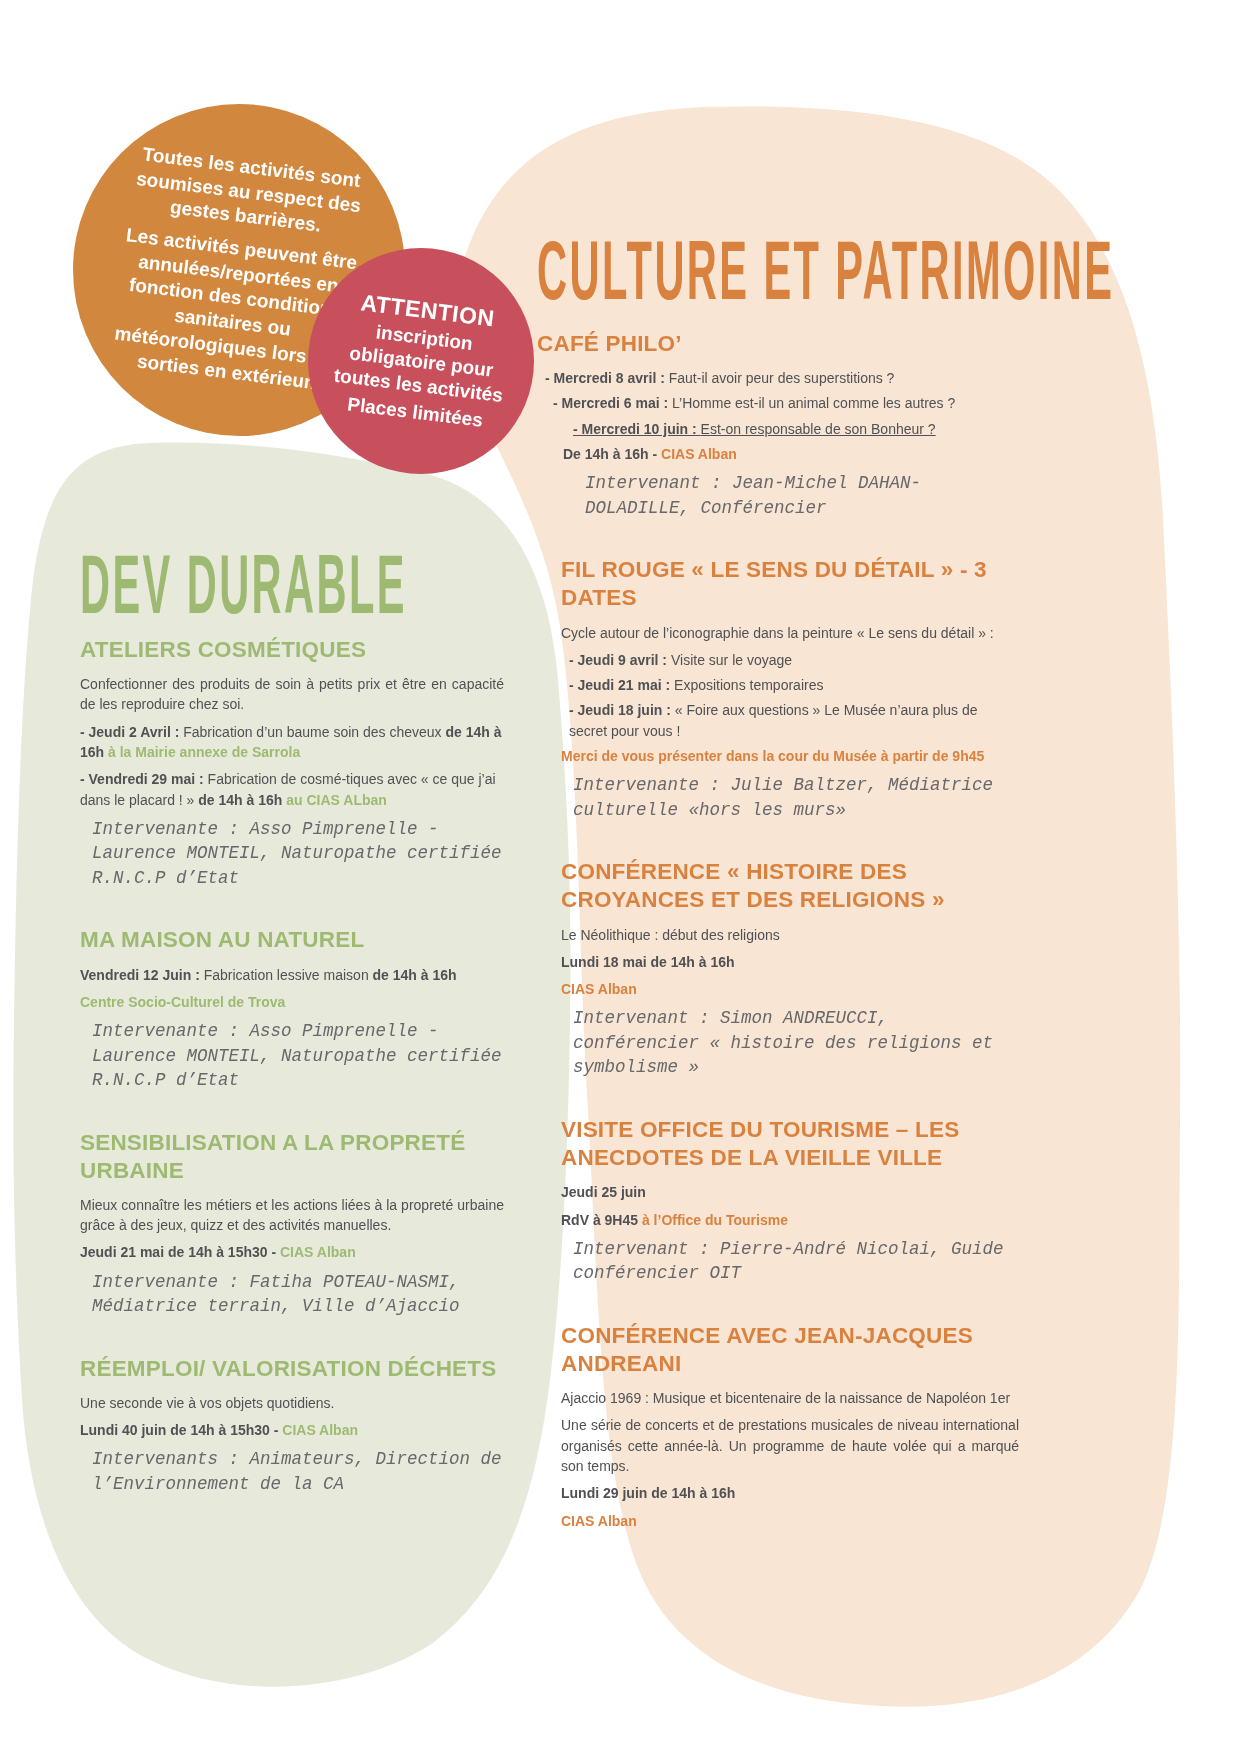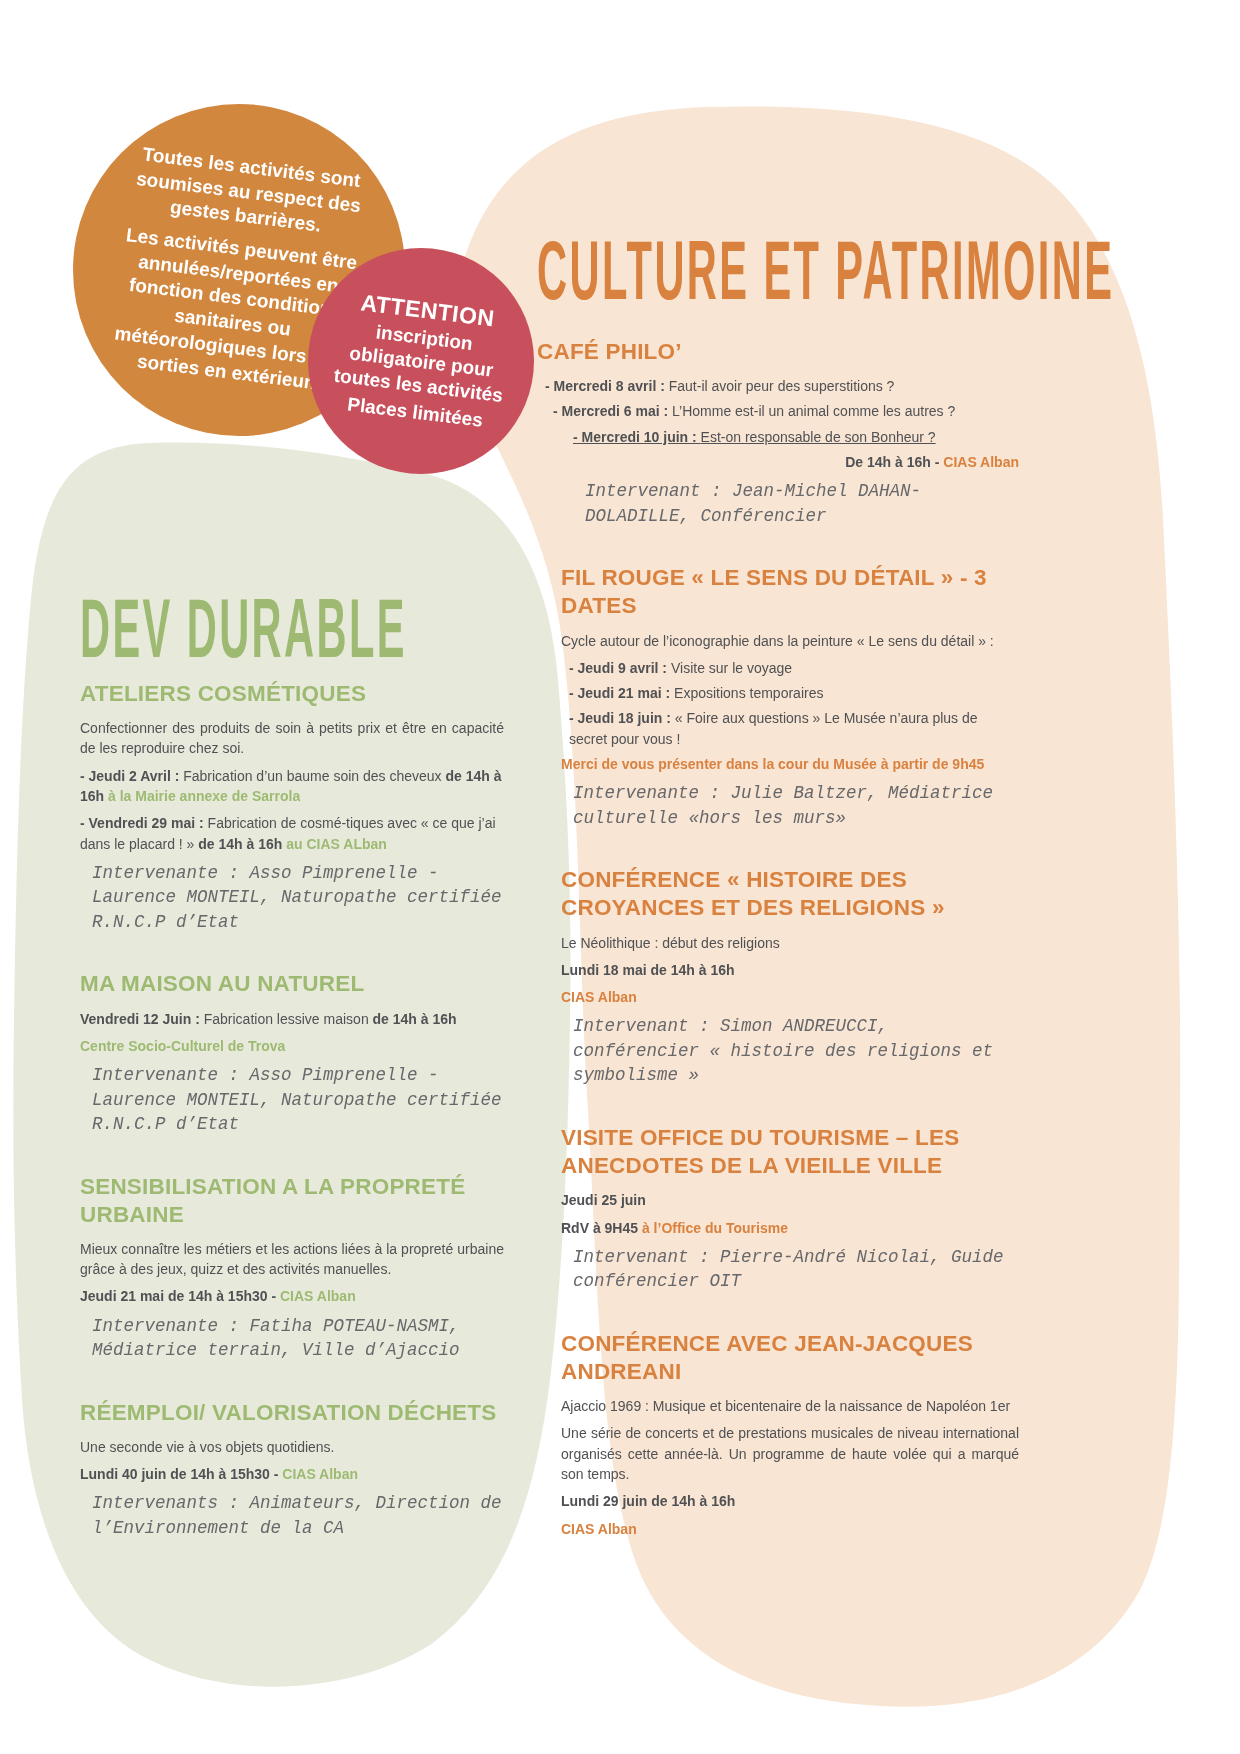--- a/index.html
+++ b/index.html
@@ -24,36 +24,36 @@
   .badge-red .ttl{font-size:23px;font-weight:700;letter-spacing:.5px;margin-bottom:2px;}
   .badge-red p{font-size:19px;line-height:1.25;font-weight:700;max-width:185px;margin:0 auto;}
   .badge-red p.note{margin-top:4px;}
 
   .blob-title{display:block;font-weight:700;font-size:52px;letter-spacing:3px;white-space:nowrap;
               transform:scale(0.8,1.6);transform-origin:left top;}
   .title-wrap{height:108px;}
   .col{position:absolute;z-index:2;}
   .col-right{left:537px;top:222px;width:482px;}
   .col-right .blob-title{color:var(--orange);}
-  .col-left{left:80px;top:580px;width:424px;}
+  .col-left{left:80px;top:536px;width:424px;}
   .col-left .blob-title{color:var(--green);}
   .col-left .title-wrap{height:100px;}
 
   section.event{margin-bottom:36px;}
   .col-right section.event:not(:first-of-type){margin-left:24px;}
   h3{font-size:22.5px;line-height:1.25;letter-spacing:.2px;margin:0 0 10px;}
-  .col-right h3{color:var(--orange);margin-top:8px;}
+  .col-right h3{color:var(--orange);}
   .col-left h3{color:var(--green);}
 
   .blk{font-size:14px;line-height:1.45;margin-bottom:7px;}
   .para-justify{text-align:justify;}
   .bullet{margin-bottom:5px;padding-left:8px;}
   .bullet-1{margin-bottom:5px;padding-left:16px;}
   .bullet-2{margin-bottom:5px;padding-left:36px;text-decoration:underline;}
-  .when-1{padding-left:26px;text-align:right;}
+  .when-1{padding-left:26px;}
   .blk.intervenant,.blk.intervenant-1{font-size:17.5px;font-style:italic;color:var(--gray);
       padding-left:12px;line-height:1.4;margin-top:2px;font-family:Liberation Mono, monospace;}
   .blk.intervenant-1{padding-left:48px;}
 
   .run-b{font-weight:700;color:var(--dark);}
   .run-r{color:var(--dark);}
   .run-o{font-weight:700;color:var(--orange);}
   .run-g{font-weight:700;color:var(--green);}
   .run-i{color:inherit;}
 </style>

